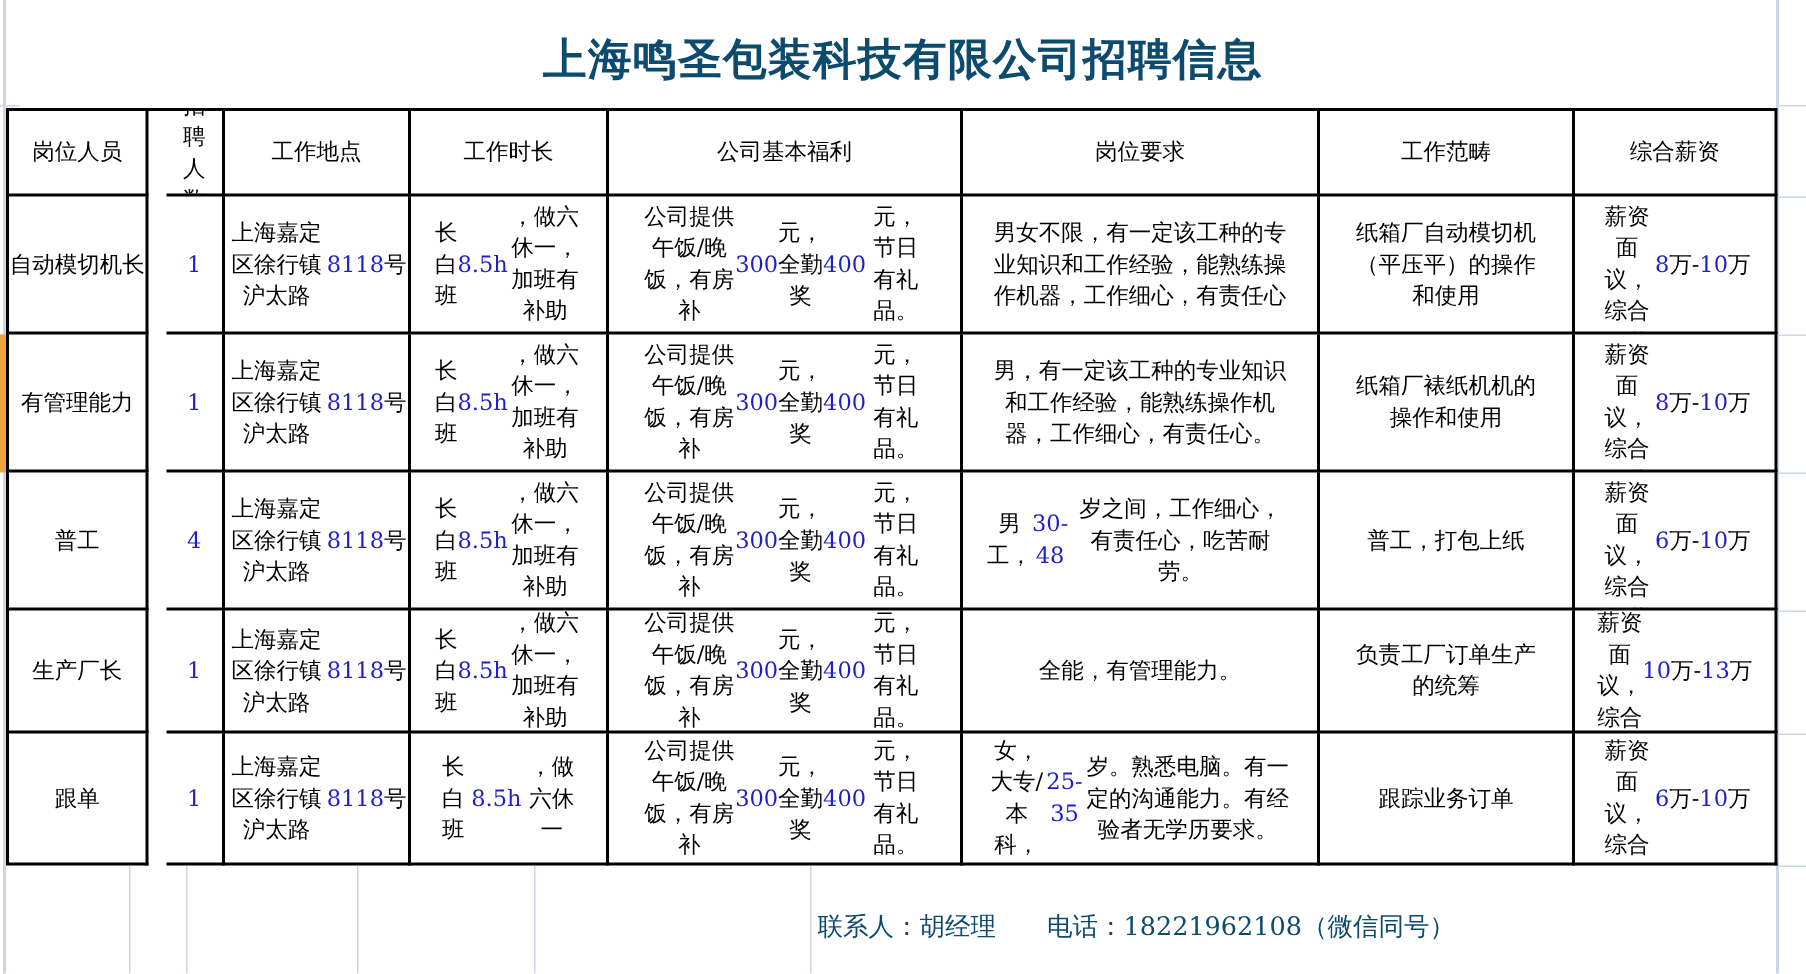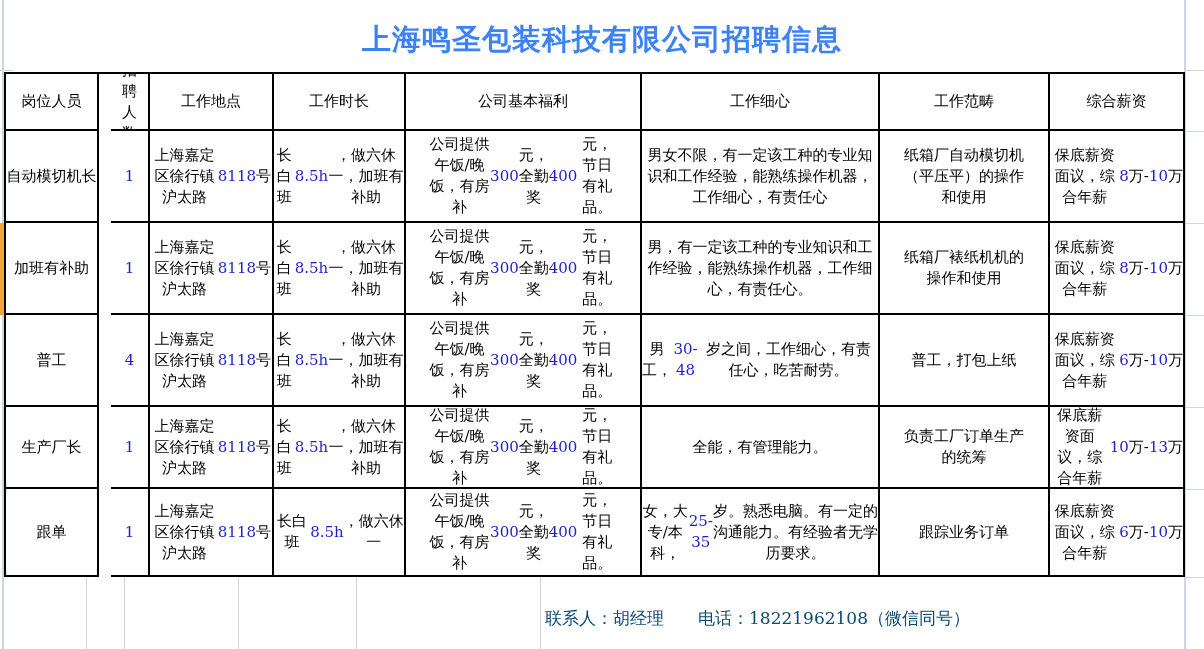--- a/index.html
+++ b/index.html
@@ -21,40 +21,40 @@
   .gl-h{height:1px;left:1185px;width:19px;}
   .gl-h-tl{left:0;width:13px;top:70px;height:1px;}
   .gl-b{top:577px;height:72px;width:1px;}
 
   
   .accent-strip{position:absolute;left:0;top:223px;width:5px;height:92px;background:var(--accent);z-index:2;}
 
   
   .title{
     position:absolute;left:0;top:20px;width:1204px;text-align:center;
-    font-size:29px;font-weight:bold;color:#3b82f6;letter-spacing:1px;z-index:2;
+    font-size:29px;font-weight:bold;color:#0c4a6e;letter-spacing:1px;z-index:2;
   }
 
   
   .sheet-table{
     position:absolute;left:4px;top:72px;z-index:3;background:#fff;
     display:grid;
     grid-template-columns:93px 51px 124px 132px 236px 238px 170px 135px;
     grid-template-rows:57px 92px 92px 92px 82px 88px;
     border-top:2px solid var(--border);
     border-left:2px solid var(--border);
   }
   .cell{
     box-sizing:border-box;
     border-right:2px solid var(--border);
     border-bottom:2px solid var(--border);
     display:flex;align-items:center;justify-content:center;
     text-align:center;
     font-size:15px;line-height:21px;color:#000;
-    padding:0 0;
+    padding:0 16px;
     overflow:hidden;
   }
   .col-pos{padding:0;white-space:nowrap;text-align:center;}
   .col-count{padding:16px 8px;margin-left:12px;}
   .col-loc{padding:0 1px;}
   .col-ben{padding:0 23px;}
   .col-scope{padding:0 17px;}
   .num{color:var(--numblue);}
 
   
@@ -88,36 +88,36 @@
 
   <div class="title">上海鸣圣包装科技有限公司招聘信息</div>
 
   <div class="sheet-table">
 
     <div class="cell col-pos">岗位人员</div>
     <div class="cell col-count">招聘人数</div>
     <div class="cell col-loc">工作地点</div>
     <div class="cell">工作时长</div>
     <div class="cell col-ben">公司基本福利</div>
-    <div class="cell">工作细心</div>
+    <div class="cell">岗位要求</div>
     <div class="cell col-scope">工作范畴</div>
     <div class="cell">综合薪资</div>
 
     <div class="cell col-pos numc">自动模切机长</div>
     <div class="cell col-count numc">
         <span class="num">1</span>
       </div>
     <div class="cell col-loc numc">上海嘉定区徐行镇沪太路<span class="num">8118</span>号</div>
     <div class="cell numc">长白班<span class="num">8.5h</span>，做六休一，加班有补助</div>
     <div class="cell col-ben numc">公司提供午饭/晚饭，有房补<span class="num">300</span>元，全勤奖<span class="num">400</span>元，节日有礼品。</div>
     <div class="cell numc">男女不限，有一定该工种的专业知识和工作经验，能熟练操作机器，工作细心，有责任心</div>
     <div class="cell col-scope numc">纸箱厂自动模切机（平压平）的操作和使用</div>
     <div class="cell numc">保底薪资面议，综合年薪<span class="num">8</span>万-<span class="num">10</span>万</div>
 
-    <div class="cell col-pos numc">加班有补助</div>
+    <div class="cell col-pos numc">有管理能力</div>
     <div class="cell col-count numc">
         <span class="num">1</span>
       </div>
     <div class="cell col-loc numc">上海嘉定区徐行镇沪太路<span class="num">8118</span>号</div>
     <div class="cell numc">长白班<span class="num">8.5h</span>，做六休一，加班有补助</div>
     <div class="cell col-ben numc">公司提供午饭/晚饭，有房补<span class="num">300</span>元，全勤奖<span class="num">400</span>元，节日有礼品。</div>
     <div class="cell numc">男，有一定该工种的专业知识和工作经验，能熟练操作机器，工作细心，有责任心。</div>
     <div class="cell col-scope numc">纸箱厂裱纸机机的操作和使用</div>
     <div class="cell numc">保底薪资面议，综合年薪<span class="num">8</span>万-<span class="num">10</span>万</div>
 

